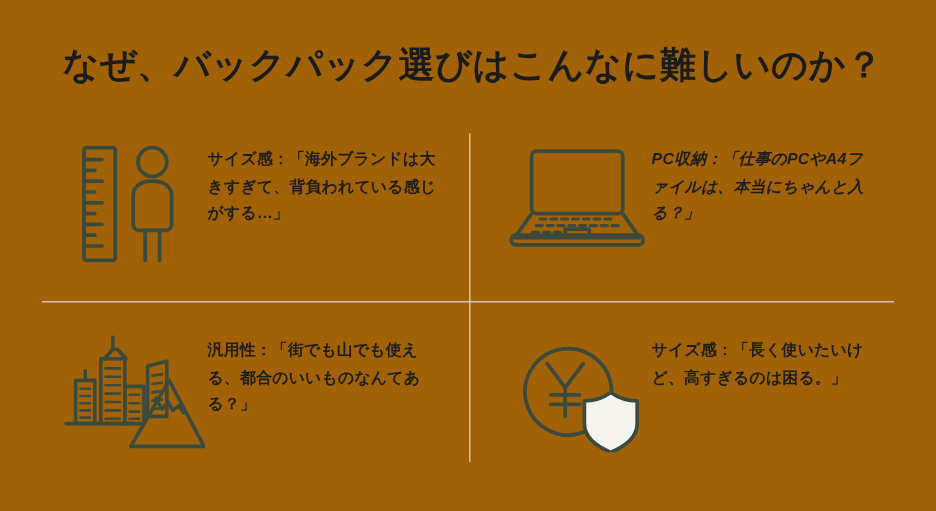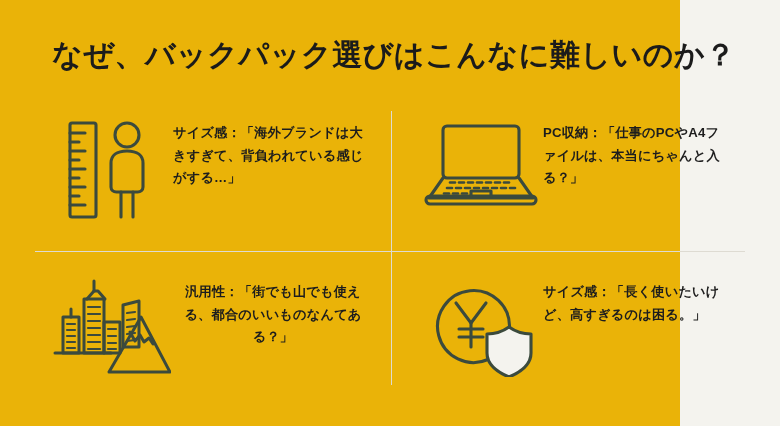--- a/index.html
+++ b/index.html
@@ -9,23 +9,23 @@
   body {
     width: 780px;
     height: 426px;
     overflow: hidden;
     background: #f4f3ee;
     font-family: "Liberation Sans", "DejaVu Sans", sans-serif;
     -webkit-font-smoothing: antialiased;
   }
   .slide {
     position: relative;
-    width: 680px;
+    width: 780px;
     height: 426px;
-    background: #eab308;
+    background: #a16207;
     box-sizing: border-box;
   }
 
   
   .title {
     position: absolute;
     left: 52px;
     top: 36px;
     width: 690px;
     font-size: 30px;
@@ -49,22 +49,22 @@
   }
 
   .cell {
     position: relative;
     display: flex;
     flex-direction: row;
     align-items: flex-start;
     box-sizing: border-box;
   }
   .cell.tl { padding: 10px 18px 0 14px; }
-  .cell.tr { padding: 10px 14px 0 28px; }
-  .cell.bl { padding: 22px 18px 0 14px; text-align: center; }
+  .cell.tr { padding: 10px 14px 0 28px; font-style: italic; }
+  .cell.bl { padding: 22px 18px 0 14px; }
   .cell.br { padding: 22px 14px 0 28px; }
 
   .icon-wrap {
     flex: 0 0 auto;
     width: 124px;
     display: flex;
     align-items: center;
     justify-content: center;
     padding-top: 4px;
   }

